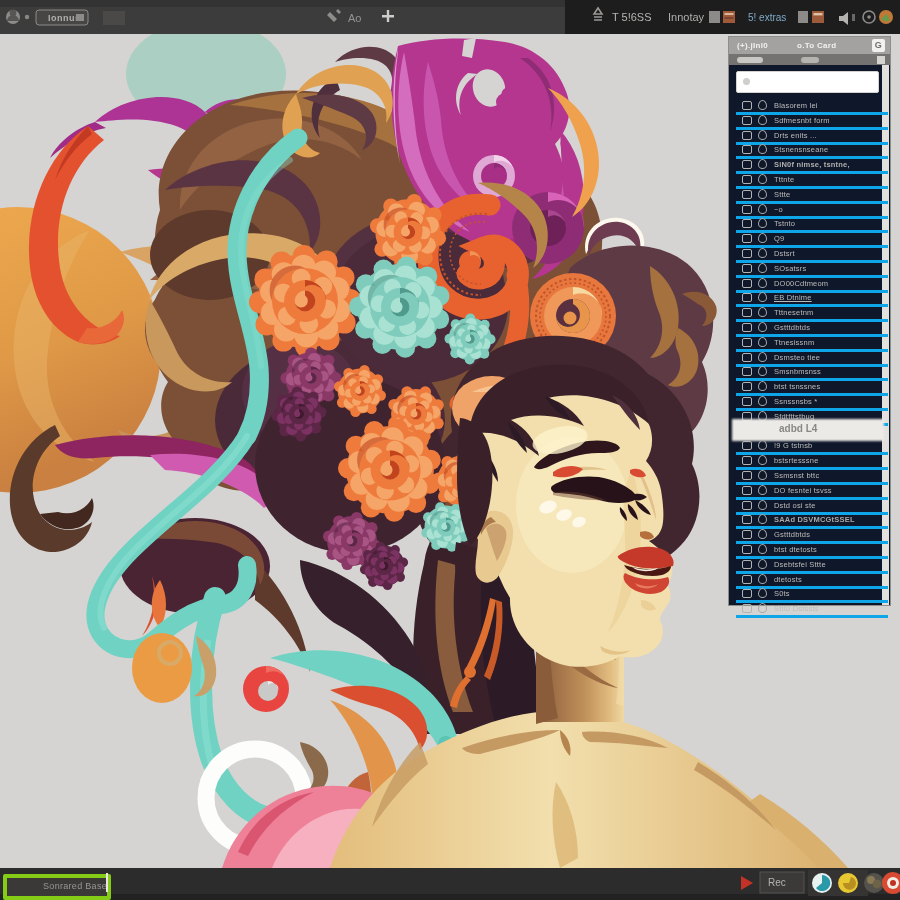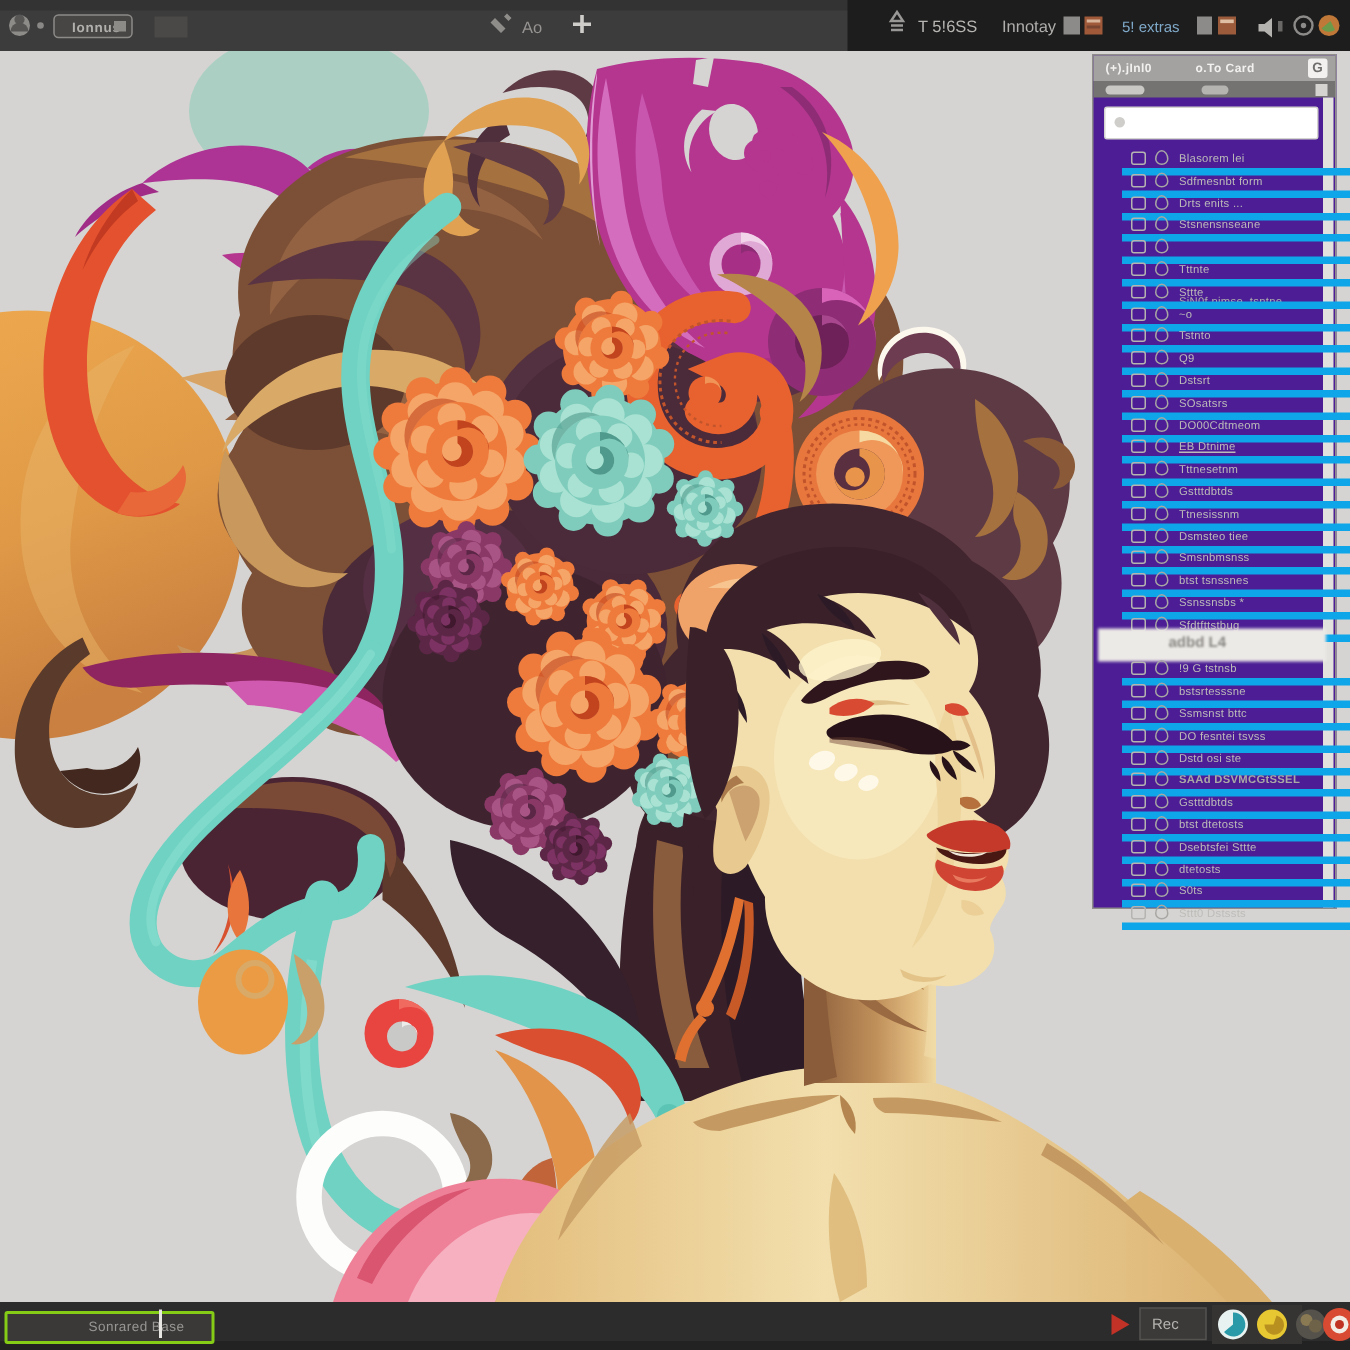--- a/index.html
+++ b/index.html
@@ -7,31 +7,31 @@
   .abs{position:absolute;}
   #stage{position:relative;width:900px;height:900px;}
   
   #topbar{left:0;top:0;width:900px;height:34px;background:#3d3c3c;}
   #topbar .darkright{position:absolute;left:565px;top:0;width:335px;height:34px;background:#1d1d1d;}
   #topbar .topline{position:absolute;left:0;top:0;width:900px;height:7px;background:#343333;}
   
   #botbar{left:0;top:868px;width:900px;height:32px;background:#2d2c2c;}
   #botbar .bstrip{position:absolute;left:0;top:26px;width:900px;height:6px;background:#232222;}
   #botbox{position:absolute;left:3px;top:6px;width:100px;height:18px;background:#3a3938;
-    border:2px solid #84cc16;border-radius:2px;color:#989693;font-size:9px;line-height:17px;
-    text-align:center;letter-spacing:.3px;padding-left:36px;}
+    border:4px solid #84cc16;border-radius:2px;color:#989693;font-size:9px;line-height:17px;
+    text-align:right;letter-spacing:.3px;}
   
-  #panel{left:728px;top:36px;width:163px;height:570px;background:#4c1d95;
+  #panel{left:728px;top:36px;width:163px;height:570px;background:#0f172a;
     border:1px solid #8e8d8a;box-sizing:border-box;}
   #ptabs{position:absolute;left:0;top:0;width:161px;height:17px;background:#a3a2a0;}
   #ptabs span{color:#f2f1ef;font-size:8px;font-weight:bold;letter-spacing:.3px;}
   #pbar2{position:absolute;left:0;top:17px;width:161px;height:11px;background:#747371;}
   #psearch{position:absolute;left:7px;top:34px;width:141px;height:20px;background:#fff;
     border:1px solid #d4d3d0;border-radius:2px;}
-  .prow{position:absolute;left:19px;width:152px;height:15px;border-bottom:5px solid #0ea5e9;}
+  .prow{position:absolute;left:7px;width:152px;height:15px;border-bottom:3px solid #0ea5e9;}
   .prow .i1{position:absolute;left:6px;top:4px;width:8px;height:7px;border:1px solid #b5b4b1;
     border-radius:2px;}
   .prow .i2{position:absolute;left:22px;top:3px;width:7px;height:8px;border:1px solid #a8a7a4;
     border-radius:50% 50% 50% 50%/60% 60% 40% 40%;}
   .prow .t{position:absolute;left:38px;top:3.5px;font-size:7.5px;color:#c2c1be;letter-spacing:.2px;
     white-space:nowrap;}
   #pscroll{position:absolute;right:1px;top:28px;width:7px;height:540px;background:#e2e1de;}
 </style>
 </head>
 <body>
@@ -710,21 +710,21 @@
           <span class="t" style="color:#bdbcb9;">Drts enits ...</span>
         </div>
       <div class="prow" style="top:104px">
           <span class="i1"></span>
           <span class="i2"></span>
           <span class="t" style="color:#bdbcb9;">Stsnensnseane</span>
         </div>
       <div class="prow" style="top:119px">
           <span class="i1"></span>
           <span class="i2"></span>
-          <span class="t" style="color:#b0afac;font-weight:normal;margin-top:36px;">SiN0f nimse, tsntne,</span>
+          <span class="t" style="color:#b0afac;font-weight:bold;">SiN0f nimse, tsntne,</span>
         </div>
       <div class="prow" style="top:134px">
           <span class="i1"></span>
           <span class="i2"></span>
           <span class="t" style="color:#bdbcb9;">Tttnte</span>
         </div>
       <div class="prow" style="top:149px">
           <span class="i1"></span>
           <span class="i2"></span>
           <span class="t" style="color:#bdbcb9;">Sttte</span>

